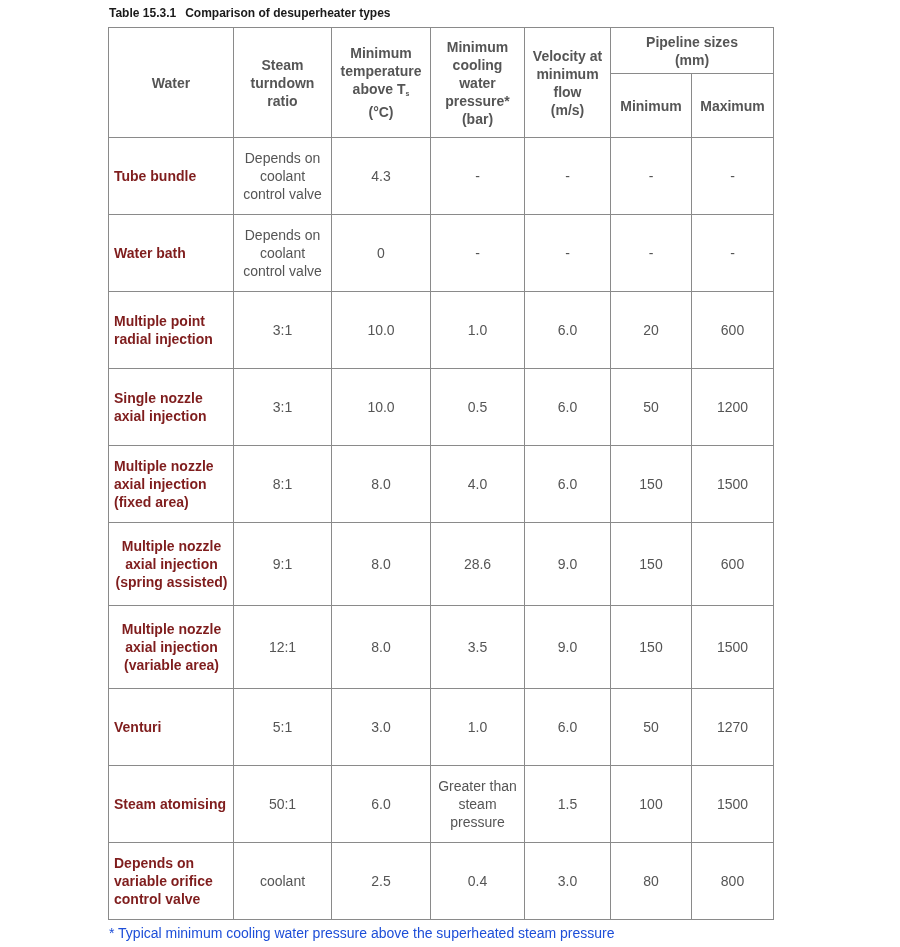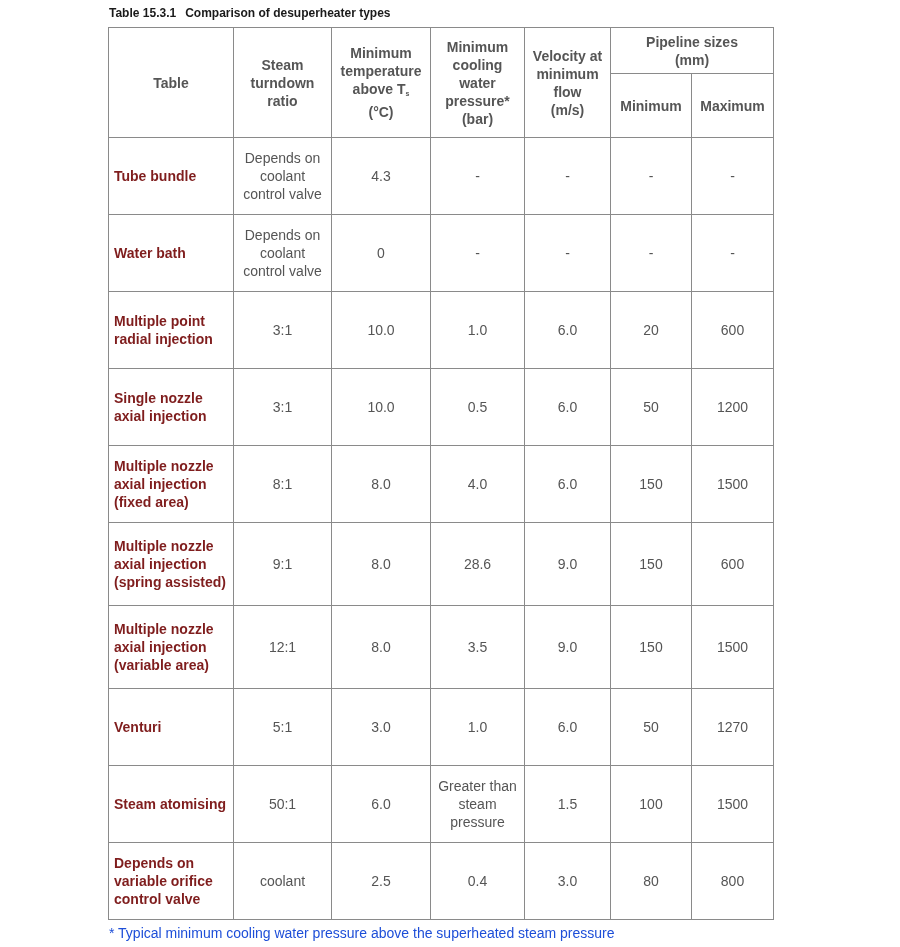--- a/index.html
+++ b/index.html
@@ -11,21 +11,21 @@
   table { position: absolute; left: 108px; top: 27px; border-collapse: collapse;
           table-layout: fixed; width: 666px; }
   td, th { border: 1px solid #8a8a8a; padding: 0 4px; font-size: 14px; line-height: 18px;
            text-align: center; vertical-align: middle; }
   th { font-weight: bold; color: #555555; }
   td.type { text-align: left; font-weight: bold; color: #7f1d1d; padding-left: 5px; }
   td { color: #555555; }
   tr.h1 th { height: 45px; }
   tr.h2 th { height: 63px; }
   tr.r77 td { height: 76px; }
-  tr.r83 td { height: 82px; }
+  tr.r83 td { height: 82px; text-align: center; }
   sub.s { font-size: 7px; vertical-align: -2px; }
   .footnote { position: absolute; left: 109px; top: 925px; font-size: 14px; color: #1d4ed8;
               white-space: nowrap; }
 </style>
 </head>
 <body>
 
 <div class="title"><span class="num">Table 15.3.1</span><span>Comparison of desuperheater types</span></div>
 
 <table>
@@ -33,21 +33,21 @@
     <col style="width:125px">
       <col style="width:98px">
       <col style="width:99px">
       <col style="width:94px">
       <col style="width:86px">
       <col style="width:81px">
       <col style="width:82px">
   </colgroup>
   <thead>
     <tr class="h1">
-      <th rowspan="2">Table</th>
+      <th rowspan="2">Water</th>
       <th rowspan="2">Steam turndown ratio</th>
       <th rowspan="2"><span>Minimum temperature above T</span><sub class="s">s</sub><br><span>(°C)</span></th>
       <th rowspan="2"><span>Minimum cooling water pressure*</span><br><span>(bar)</span></th>
       <th rowspan="2"><span>Velocity at minimum flow</span><br><span>(m/s)</span></th>
       <th colspan="2"><span>Pipeline sizes</span><br><span>(mm)</span></th>
     </tr>
     <tr class="h2">
       <th>Minimum</th>
       <th>Maximum</th>
     </tr>

